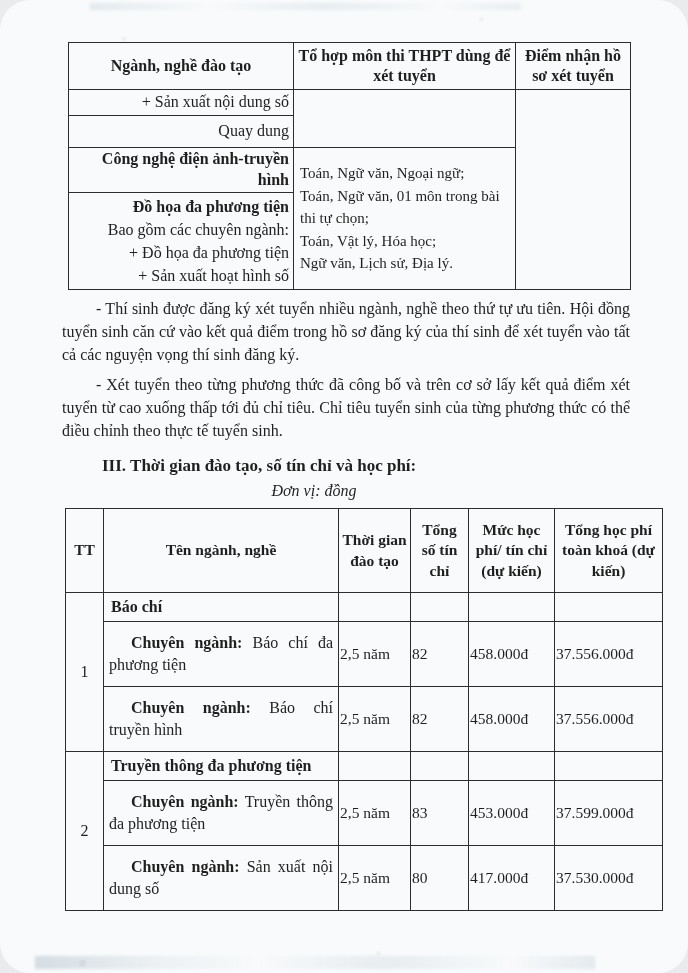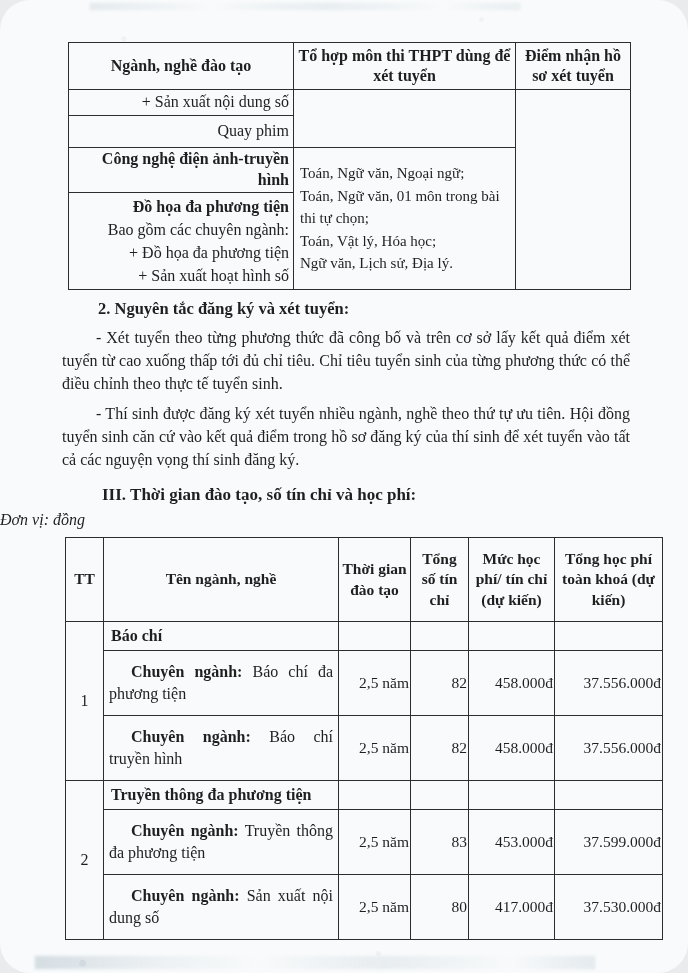--- a/index.html
+++ b/index.html
@@ -39,33 +39,33 @@
   .t1 td.bold{font-weight:bold;}
   .t1 td.multi{vertical-align:middle;}
   .t1 td.multi .line{line-height:1.45;}
   .t1 td.combos{text-align:left;font-size:15px;line-height:1.5;padding:2px 6px;}
   .t1 td.blank{background:transparent;}
 
   
   .h2{margin:9px 58px 0 62px;font-weight:bold;font-size:16.5px;text-indent:36px;}
   .para{margin:7px 58px 0 62px;font-size:16px;line-height:23px;text-align:justify;text-indent:34px;}
   .h3{margin:14px 58px 0 62px;font-weight:bold;font-size:17px;text-indent:40px;}
-  .unit{margin:6px 60px 0 0;text-align:left;font-style:italic;font-size:16px;}
+  .unit{margin:6px 60px 0 0;text-align:center;font-style:italic;font-size:16px;}
 
   
   .t2{margin:8px 0 0 65px;width:597px;font-size:15.5px;}
   .t2 th{font-weight:bold;text-align:center;padding:2px 3px;font-size:15.5px;line-height:1.3;}
   .t2 .r-h{height:84px;}
   .t2 .r-sub{height:29px;}
   .t2 .r-spec{height:65px;}
   .t2 td.tt{text-align:center;font-size:16px;}
   .t2 td.subhead{font-weight:bold;padding:2px 4px 2px 7px;text-align:left;font-size:16px;}
   .t2 td.spec{padding:2px 5px;text-align:justify;text-indent:22px;line-height:1.35;font-size:16px;}
   .t2 td.spec .b{font-weight:bold;}
-  .t2 td.num{text-align:right;}
+  .t2 td.num{text-align:left;}
 </style>
 </head>
 <body>
 
 <div class="page">
 
   <div class="artifact top"></div>
 
   <table class="t1">
     <colgroup>
@@ -78,21 +78,21 @@
       <th>Ngành, nghề đào tạo</th>
       <th>Tổ hợp môn thi THPT dùng để xét tuyển</th>
       <th>Điểm nhận hồ sơ xét tuyển</th>
     </tr>
     <tr class="r1">
       <td class="name">+ Sản xuất nội dung số</td>
       <td class="blank" rowspan="2"></td>
       <td class="blank" rowspan="4"></td>
     </tr>
     <tr class="r2">
-      <td class="name">Quay phim</td>
+      <td class="name">Quay dung</td>
     </tr>
     <tr class="r3">
       <td class="name bold">Công nghệ điện ảnh-truyền hình</td>
       <td class="combos" rowspan="2">
         <div class="line">Toán, Ngữ văn, Ngoại ngữ;</div>
         <div class="line">Toán, Ngữ văn, 01 môn trong bài thi tự chọn;</div>
         <div class="line">Toán, Vật lý, Hóa học;</div>
         <div class="line">Ngữ văn, Lịch sử, Địa lý.</div>
       </td>
     </tr>
@@ -100,23 +100,22 @@
       <td class="name multi">
         <div class="line bold" style="font-weight:bold">Đồ họa đa phương tiện</div>
         <div class="line">Bao gồm các chuyên ngành:</div>
         <div class="line">+ Đồ họa đa phương tiện</div>
         <div class="line">+ Sản xuất hoạt hình số</div>
       </td>
     </tr>
   </tbody>
     </table>
 
-  <div class="h2">2. Nguyên tắc đăng ký và xét tuyển:</div>
+  <p class="para">- Thí sinh được đăng ký xét tuyển nhiều ngành, nghề theo thứ tự ưu tiên. Hội đồng tuyển sinh căn cứ vào kết quả điểm trong hồ sơ đăng ký của thí sinh để xét tuyển vào tất cả các nguyện vọng thí sinh đăng ký.</p>
   <p class="para">- Xét tuyển theo từng phương thức đã công bố và trên cơ sở lấy kết quả điểm xét tuyển từ cao xuống thấp tới đủ chỉ tiêu. Chỉ tiêu tuyển sinh của từng phương thức có thể điều chỉnh theo thực tế tuyển sinh.</p>
-  <p class="para">- Thí sinh được đăng ký xét tuyển nhiều ngành, nghề theo thứ tự ưu tiên. Hội đồng tuyển sinh căn cứ vào kết quả điểm trong hồ sơ đăng ký của thí sinh để xét tuyển vào tất cả các nguyện vọng thí sinh đăng ký.</p>
 
   <div class="h3">III. Thời gian đào tạo, số tín chỉ và học phí:</div>
   <div class="unit">Đơn vị: đồng</div>
 
   <table class="t2">
     <colgroup>
       <col style="width:38px">
         <col style="width:235px">
         <col style="width:72px">
       <col style="width:58px">

